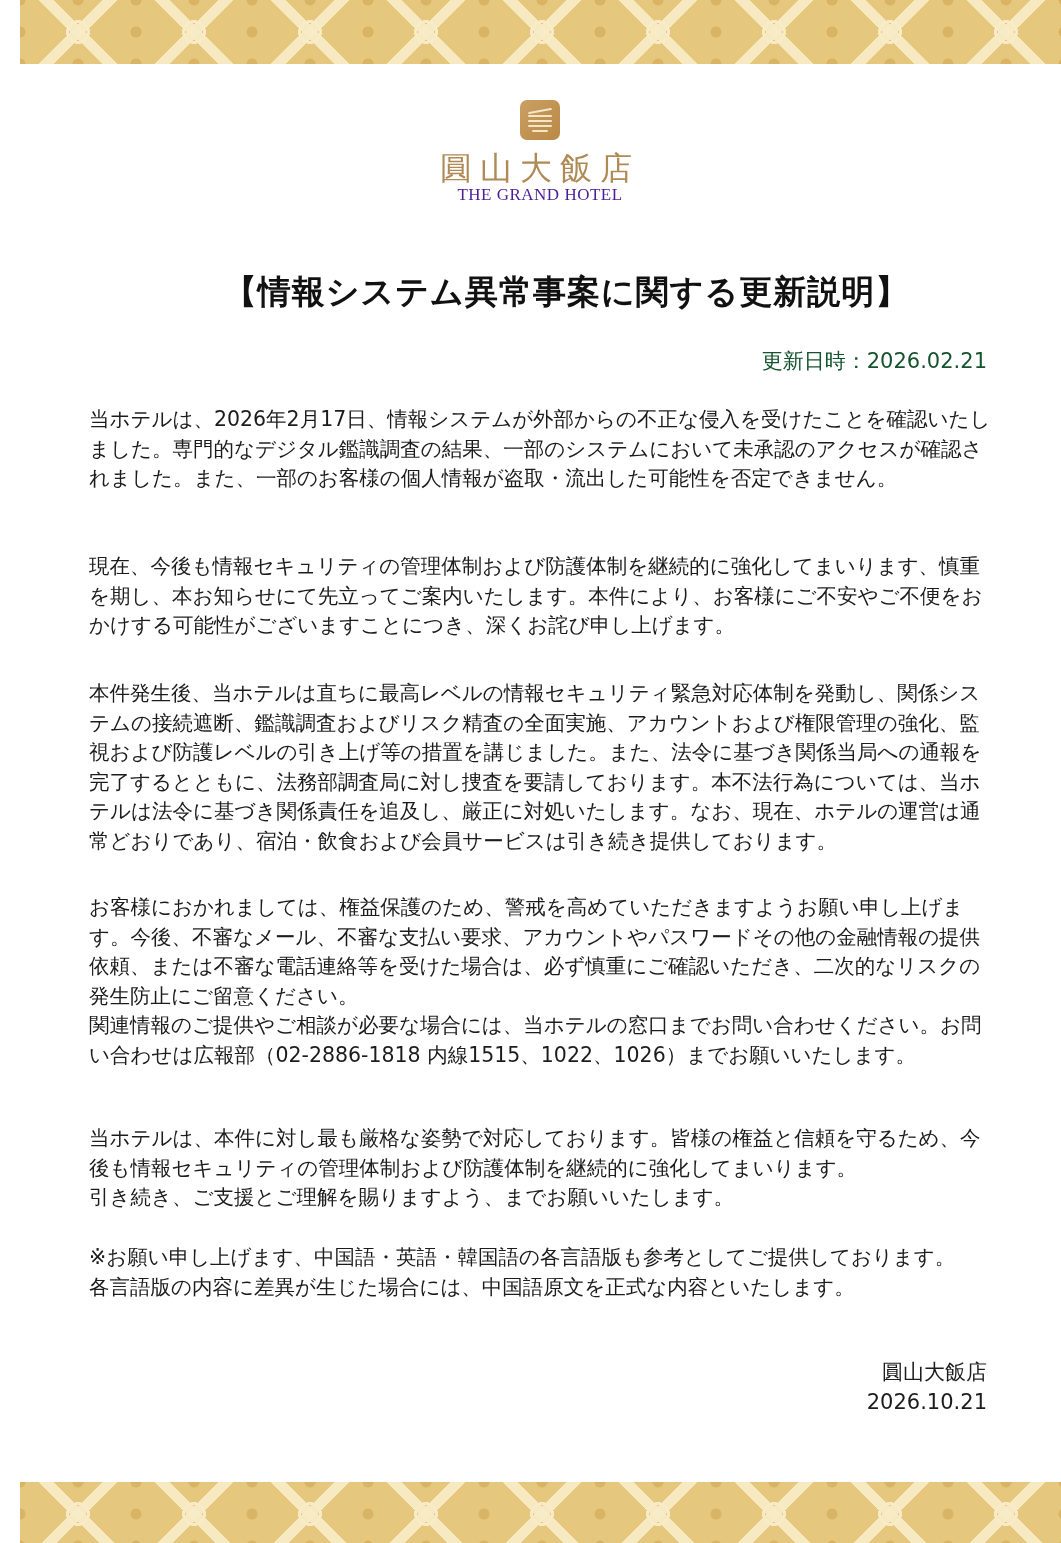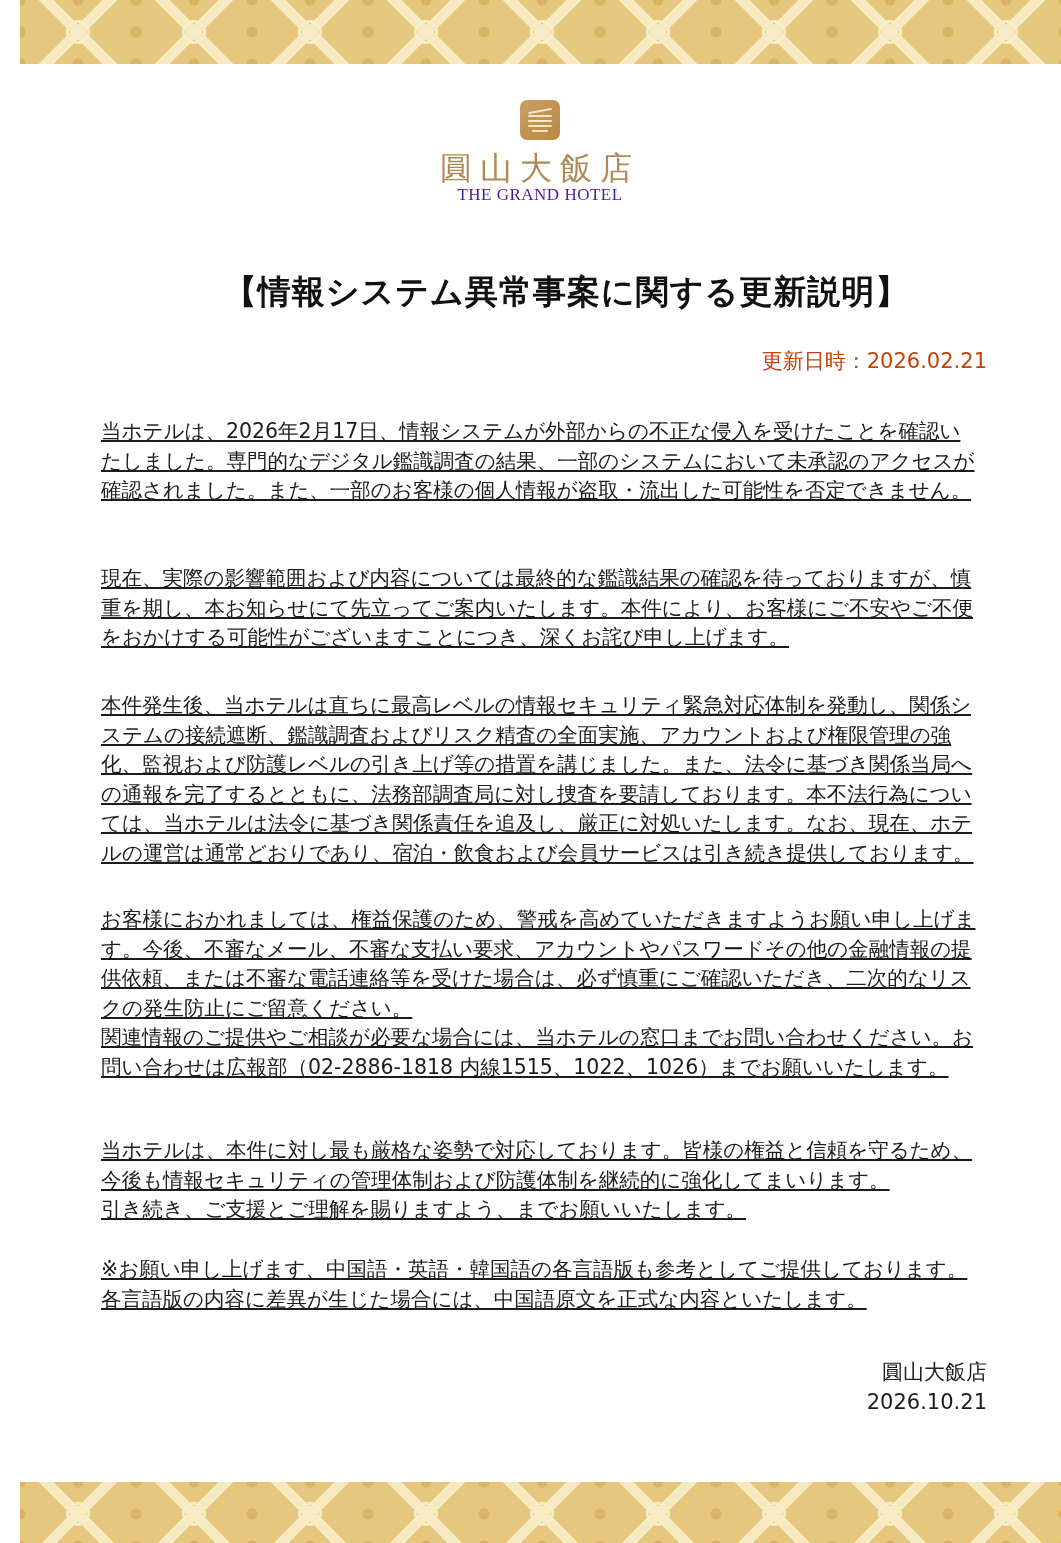--- a/index.html
+++ b/index.html
@@ -19,24 +19,24 @@
 
   .logo { position:absolute; left:430px; top:100px; width:220px; text-align:center; }
   .emblem { width:40px; height:40px; margin:0 auto; border-radius:7px;
     background:linear-gradient(135deg,#caa063,#b98845); position:relative; }
   .emblem span { position:absolute; left:8px; right:8px; height:2px; background:#f5e6c8; border-radius:1px; }
   .logo-cn { font-family:"DejaVu Serif", serif; color:#b08a55; font-size:32px; letter-spacing:8px; margin-top:10px; line-height:36px; font-weight:300; }
   .logo-en { font-family:"Liberation Serif", serif; color:#4c1d95; font-size:17px; letter-spacing:0.5px; line-height:18px; }
 
   .title { position:absolute; top:270px; left:0; width:1061px; text-align:center;
     font-size:33px; font-weight:bold; letter-spacing:1px; color:#111;margin-left:36px; }
-  .updated { position:absolute; top:347px; right:74px; font-size:21px; color:#c2410c; }
+  .updated { position:absolute; top:347px; right:74px; font-size:21px; color:#14532d; }
 
   .body { position:absolute; left:89px; width:902px; top:405px; font-size:20.5px; line-height:29.5px; color:#1c1c1c; }
-  .body p { margin:12px;text-decoration:underline; }
+  .body p { margin:0; }
   .p1 { position:absolute; top:0; }
   .p2 { position:absolute; top:147px; }
   .p3 { position:absolute; top:274px; }
   .p4 { position:absolute; top:488px; }
   .p5 { position:absolute; top:719px; }
   .p6 { position:absolute; top:838px; }
 
   .sign { position:absolute; right:74px; top:1357px; text-align:right; font-size:21px; line-height:30px; color:#1c1c1c; }
 </style>
 </head>
@@ -54,21 +54,21 @@
   </div>
   <div class="logo-cn">圓山大飯店</div>
   <div class="logo-en">THE GRAND HOTEL</div>
 </div>
 
 <div class="title">【情報システム異常事案に関する更新説明】</div>
 <div class="updated">更新日時：2026.02.21</div>
 
 <div class="body">
   <p class="p1">当ホテルは、2026年2月17日、情報システムが外部からの不正な侵入を受けたことを確認いたしました。専門的なデジタル鑑識調査の結果、一部のシステムにおいて未承認のアクセスが確認されました。また、一部のお客様の個人情報が盗取・流出した可能性を否定できません。</p>
-  <p class="p2">現在、実際の影響範囲および内容については最終的な鑑識結果の確認を待っておりますが、慎重を期し、本お知らせにて先立ってご案内いたします。本件により、お客様にご不安やご不便をおかけする可能性がございますことにつき、深くお詫び申し上げます。</p>
+  <p class="p2">現在、今後も情報セキュリティの管理体制および防護体制を継続的に強化してまいります、慎重を期し、本お知らせにて先立ってご案内いたします。本件により、お客様にご不安やご不便をおかけする可能性がございますことにつき、深くお詫び申し上げます。</p>
   <p class="p3">本件発生後、当ホテルは直ちに最高レベルの情報セキュリティ緊急対応体制を発動し、関係システムの接続遮断、鑑識調査およびリスク精査の全面実施、アカウントおよび権限管理の強化、監視および防護レベルの引き上げ等の措置を講じました。また、法令に基づき関係当局への通報を完了するとともに、法務部調査局に対し捜査を要請しております。本不法行為については、当ホテルは法令に基づき関係責任を追及し、厳正に対処いたします。なお、現在、ホテルの運営は通常どおりであり、宿泊・飲食および会員サービスは引き続き提供しております。</p>
   <p class="p4" style="white-space:pre-line">お客様におかれましては、権益保護のため、警戒を高めていただきますようお願い申し上げます。今後、不審なメール、不審な支払い要求、アカウントやパスワードその他の金融情報の提供依頼、または不審な電話連絡等を受けた場合は、必ず慎重にご確認いただき、二次的なリスクの発生防止にご留意ください。
 関連情報のご提供やご相談が必要な場合には、当ホテルの窓口までお問い合わせください。お問い合わせは広報部（02-2886-1818 内線1515、1022、1026）までお願いいたします。</p>
   <p class="p5" style="white-space:pre-line">当ホテルは、本件に対し最も厳格な姿勢で対応しております。皆様の権益と信頼を守るため、今後も情報セキュリティの管理体制および防護体制を継続的に強化してまいります。
 引き続き、ご支援とご理解を賜りますよう、までお願いいたします。</p>
   <p class="p6" style="white-space:pre-line">※お願い申し上げます、中国語・英語・韓国語の各言語版も参考としてご提供しております。
 各言語版の内容に差異が生じた場合には、中国語原文を正式な内容といたします。</p>
 </div>
 
 <div class="sign">

